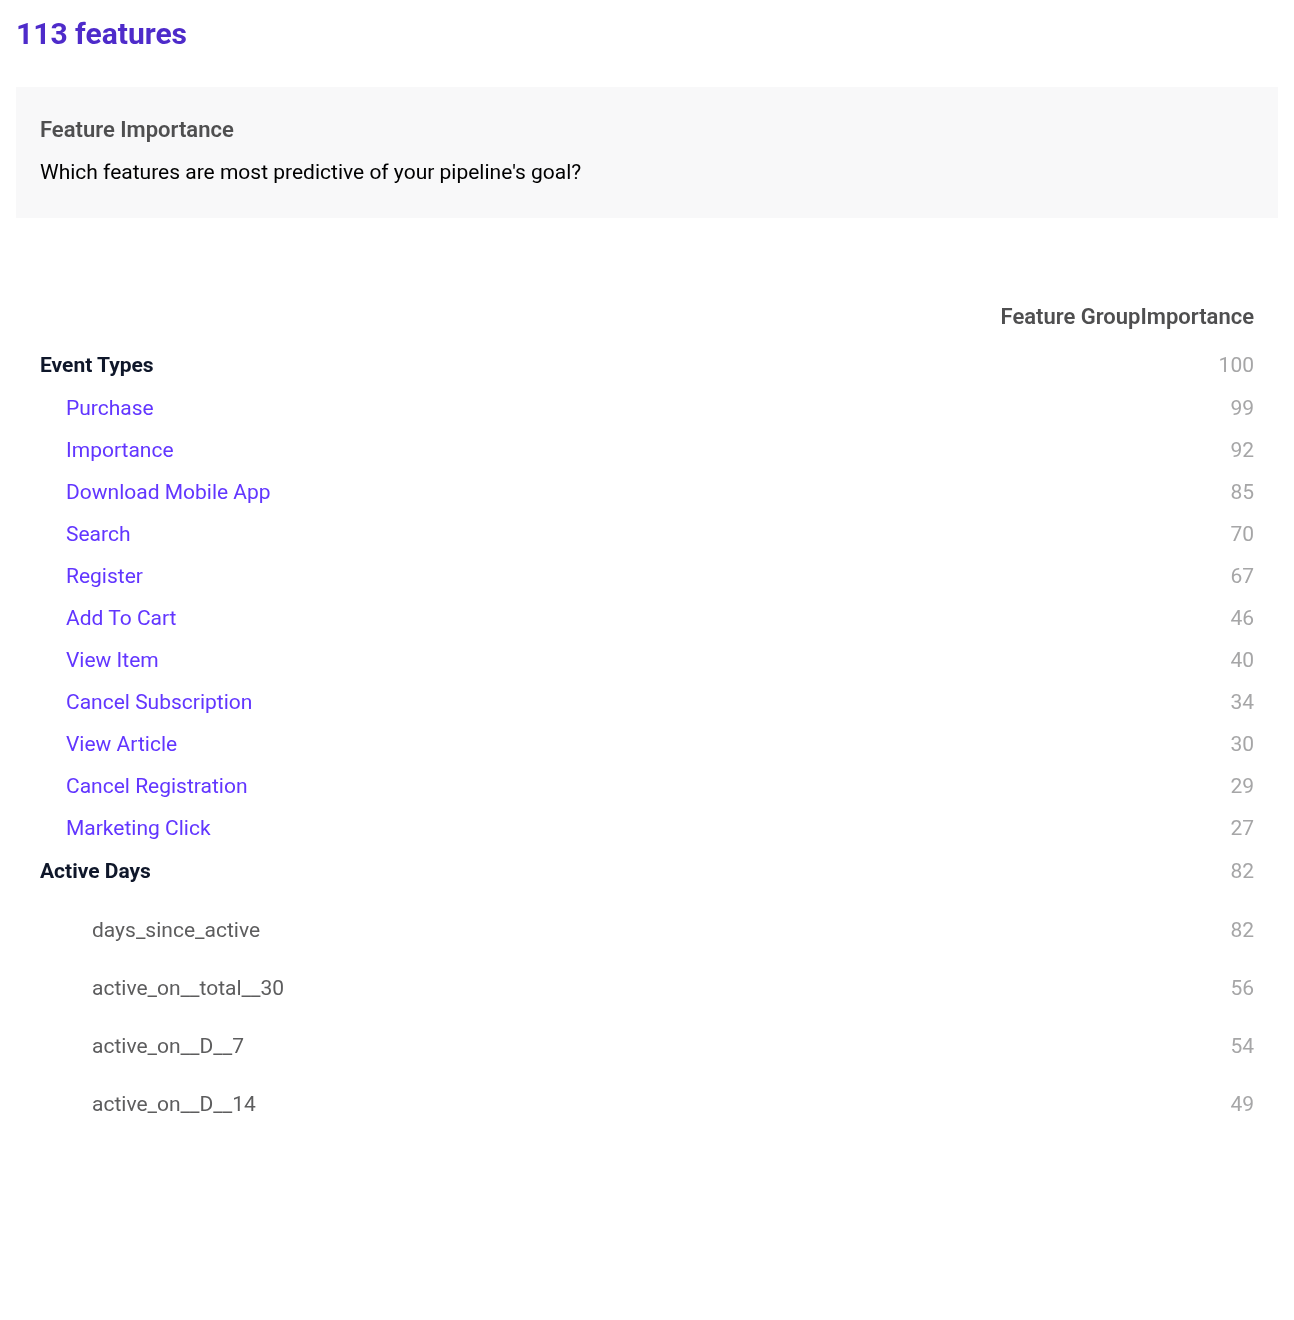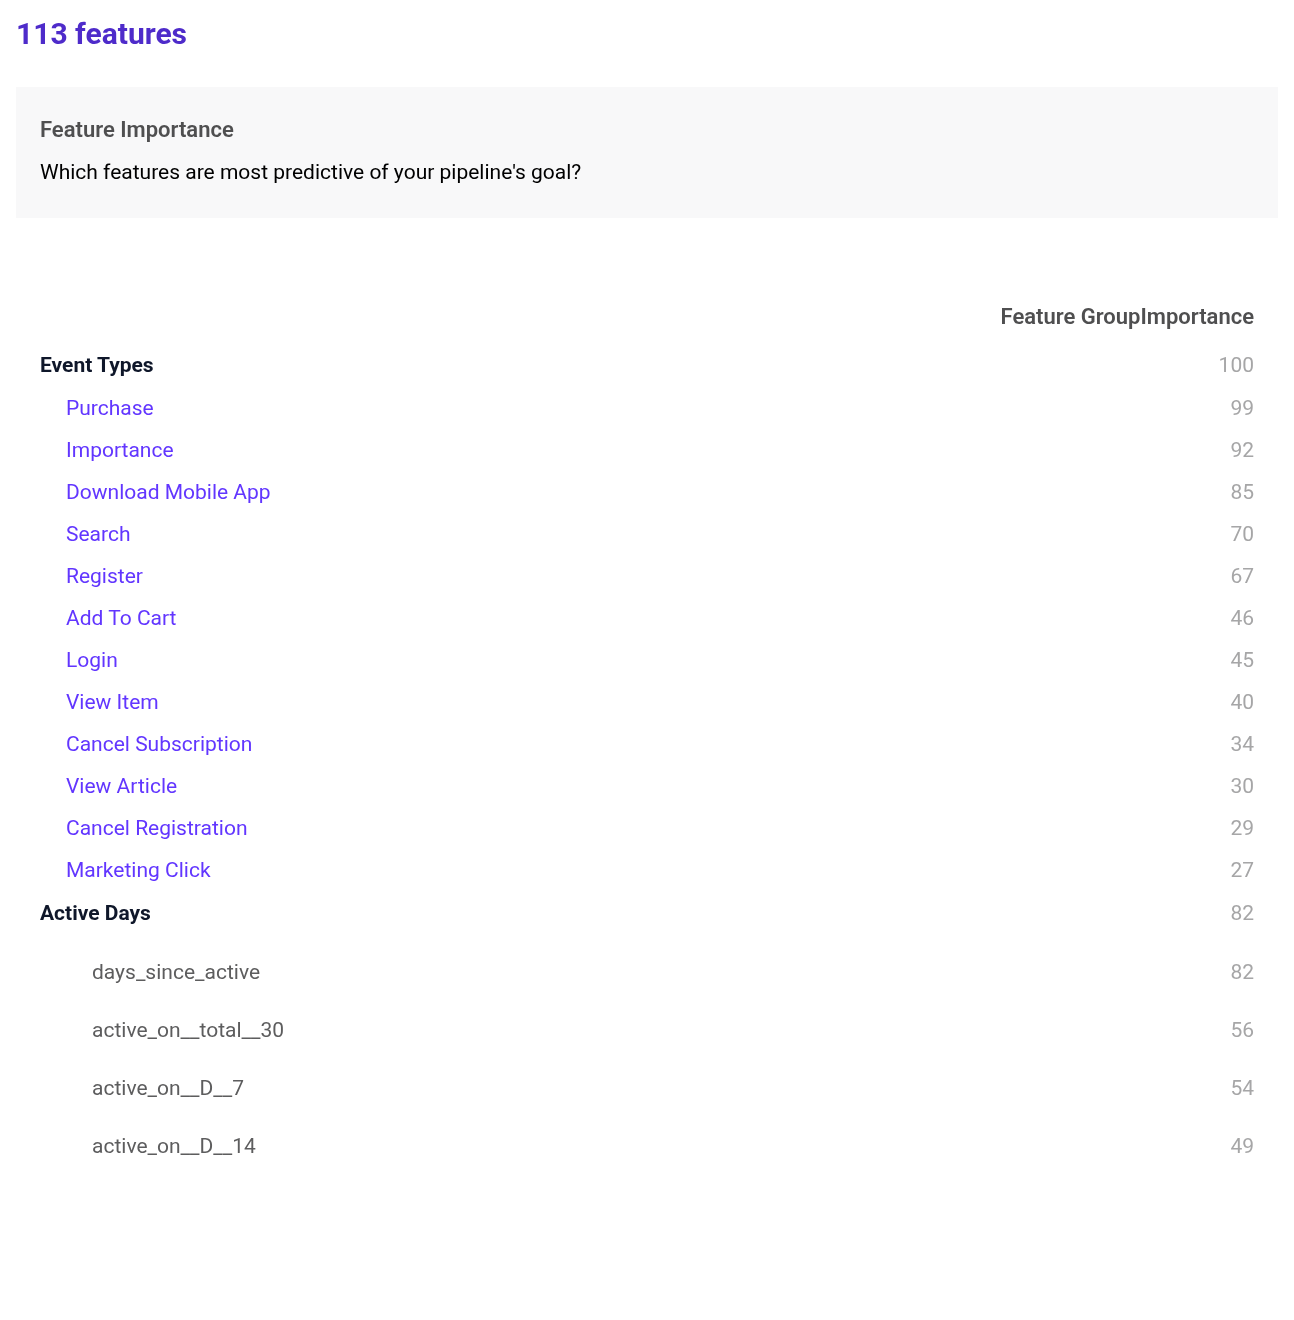--- a/index.html
+++ b/index.html
@@ -136,24 +136,20 @@
   </div>
   <div class="item-row">
     <div class="item-name-link">Register</div>
     <div class="item-val">67</div>
   </div>
   <div class="item-row">
     <div class="item-name-link">Add To Cart</div>
     <div class="item-val">46</div>
   </div>
   <div class="item-row">
-    <div class="item-name-link">Login</div>
-    <div class="item-val">45</div>
-  </div>
-  <div class="item-row">
     <div class="item-name-link">View Item</div>
     <div class="item-val">40</div>
   </div>
   <div class="item-row">
     <div class="item-name-link">Cancel Subscription</div>
     <div class="item-val">34</div>
   </div>
   <div class="item-row">
     <div class="item-name-link">View Article</div>
     <div class="item-val">30</div>

